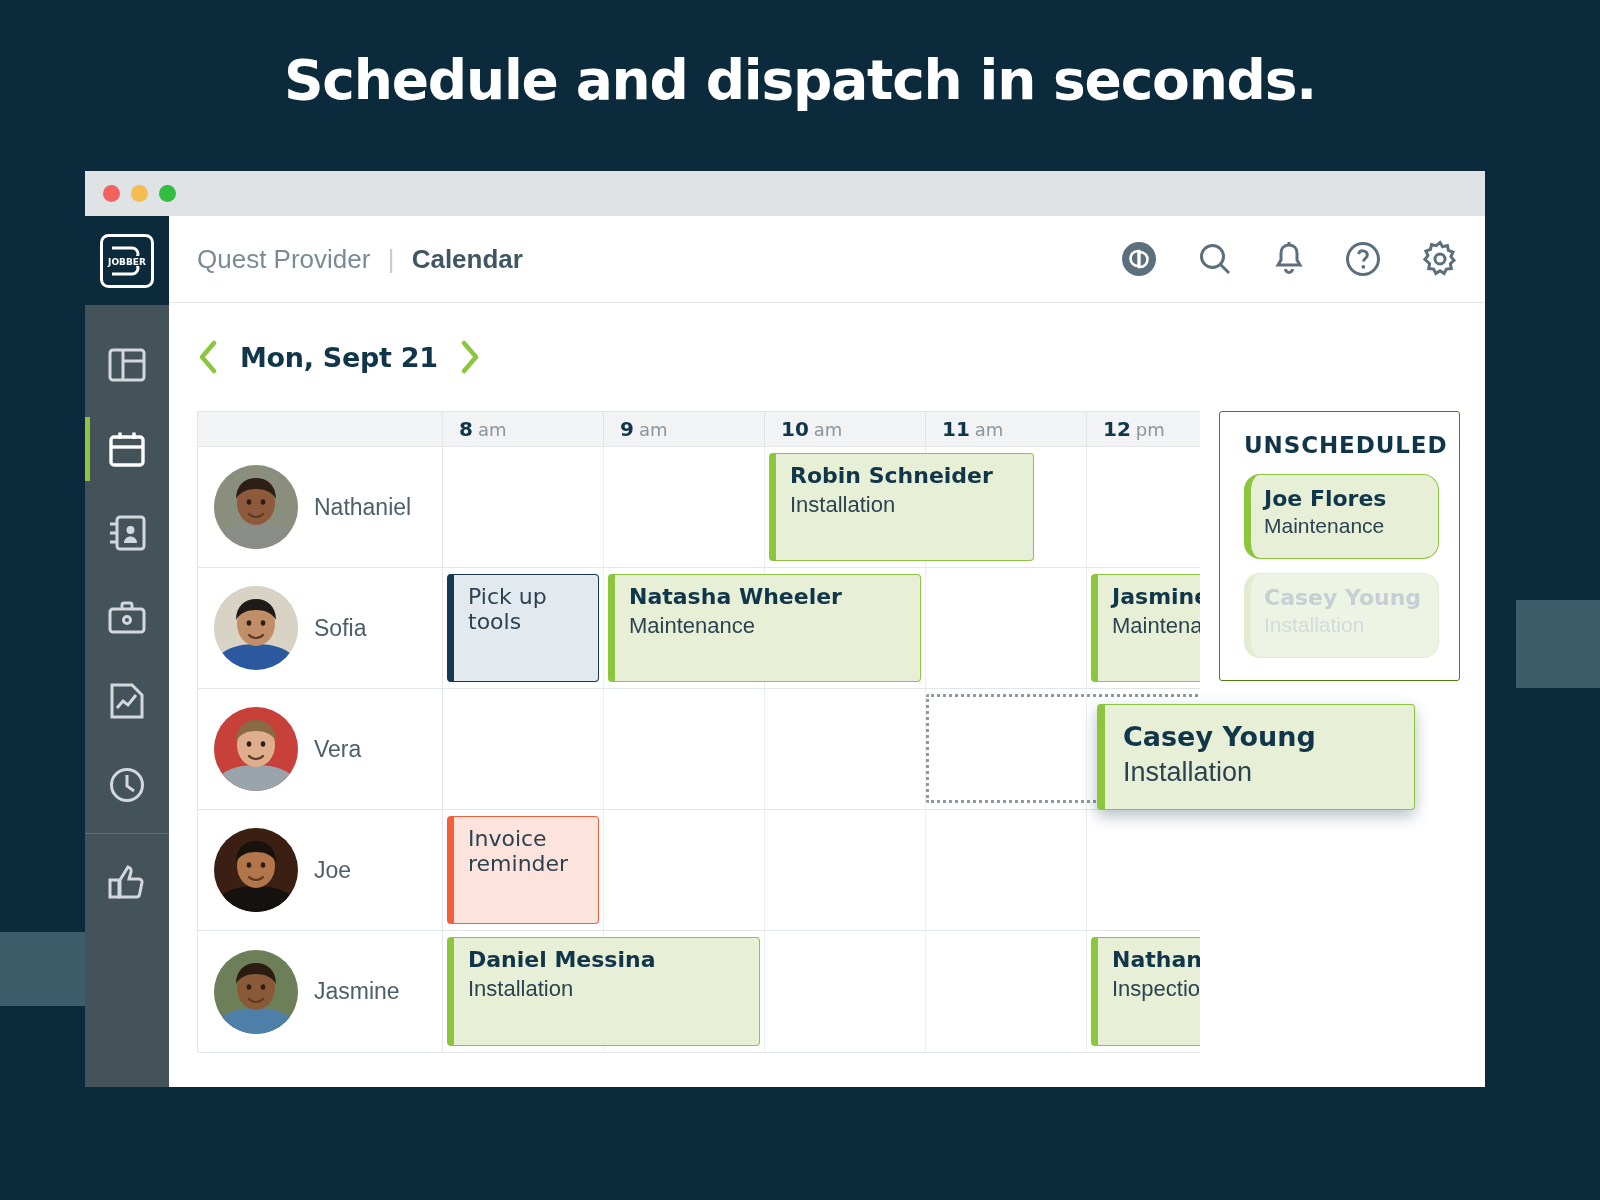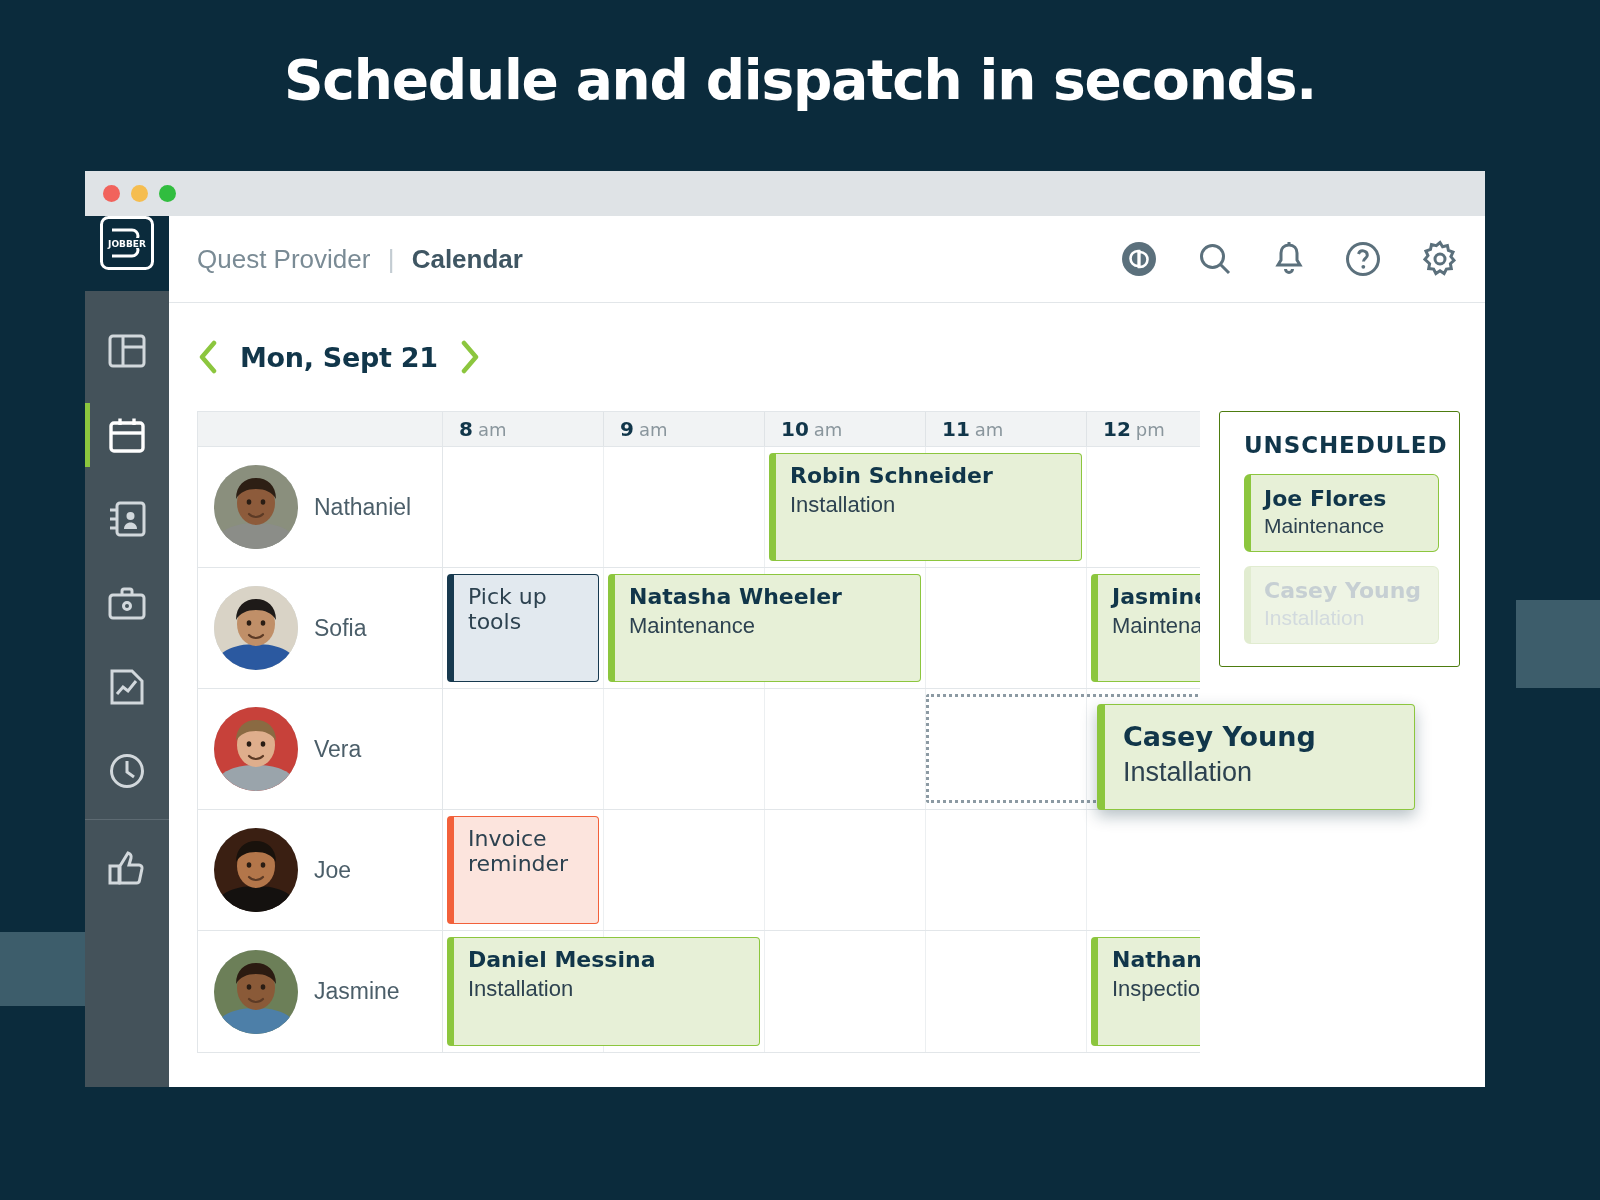--- a/index.html
+++ b/index.html
@@ -53,23 +53,23 @@
   .win-body { display: flex; height: 871px; }
 
   
   .rail {
     width: 84px;
     background: #44525a;
     display: flex; flex-direction: column;
     flex: 0 0 84px;
   }
   .rail-logo {
-    height: 75px;
+    height: 89px;
     background: #0b2b3c;
-    display: flex; align-items: flex-start; justify-content: center;
+    display: flex; align-items: center; justify-content: center;
   }
   .rail-items { padding-top: 18px; }
   .rail-item {
     height: 84px;
     display: flex; align-items: center; justify-content: center;
     position: relative;
   }
   .rail-item.active::before {
     content: "";
     position: absolute; left: 0; top: 10px;
@@ -250,22 +250,22 @@
     padding: 20px 20px 22px 24px;
     align-self: flex-start;
   }
   .unsched-title {
     font-size: 23px; font-weight: bold; color: #11364a;
     letter-spacing: 0.9px;
     font-family: "DejaVu Sans", sans-serif;
     margin-bottom: 16px;
   }
   .us-card {
-    border-radius: 6px;
-    padding: 11px 13px 13px 13px;
+    border-radius: 16px;
+    padding: 11px 13px 20px 13px;
     margin-bottom: 14px;
     background: #e7f0d7;
     border: 1px solid #8cc63e;
     border-left: 7px solid #8cc63e;
     cursor: pointer;
   }
   .us-card.ghost {
     background: #eef4e4;
     border-color: #e1ecd0;
     border-left-color: #e1ecd0;
@@ -489,21 +489,21 @@
   </svg>
                   </div>
                   <div class="tech-name">Nathaniel</div>
                 </div>
                 <div class="slots">
                   <div class="slot"></div>
                   <div class="slot"></div>
                   <div class="slot"></div>
                   <div class="slot"></div>
                   <div class="slot"></div>
-                  <div class="ev ev-job" style="left: 326px; width: 313px;">
+                  <div class="ev ev-job" style="left: 326px; width: 265px;">
                     <div class="ev-title">Robin Schneider</div>
                     <div class="ev-sub">Installation</div>
                   </div>
                 </div>
               </div>
               <div class="row">
                 <div class="cell-name">
                   <div class="avatar">
                     <svg viewBox="0 0 84 84" aria-hidden="true">
     <rect width="84" height="84" fill="#d9d3c6"></rect>

